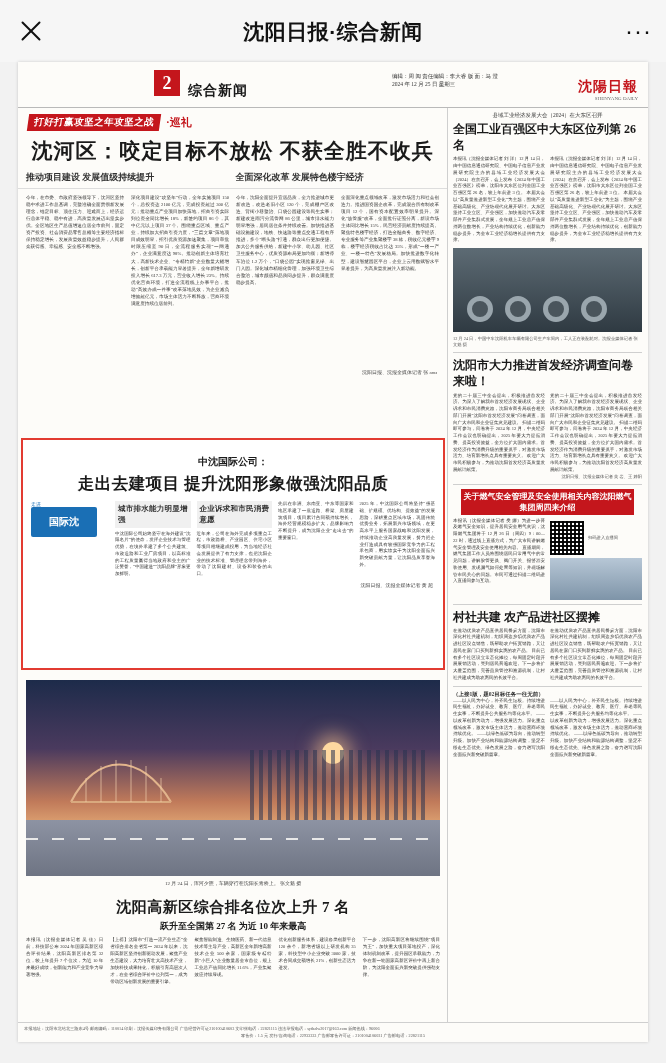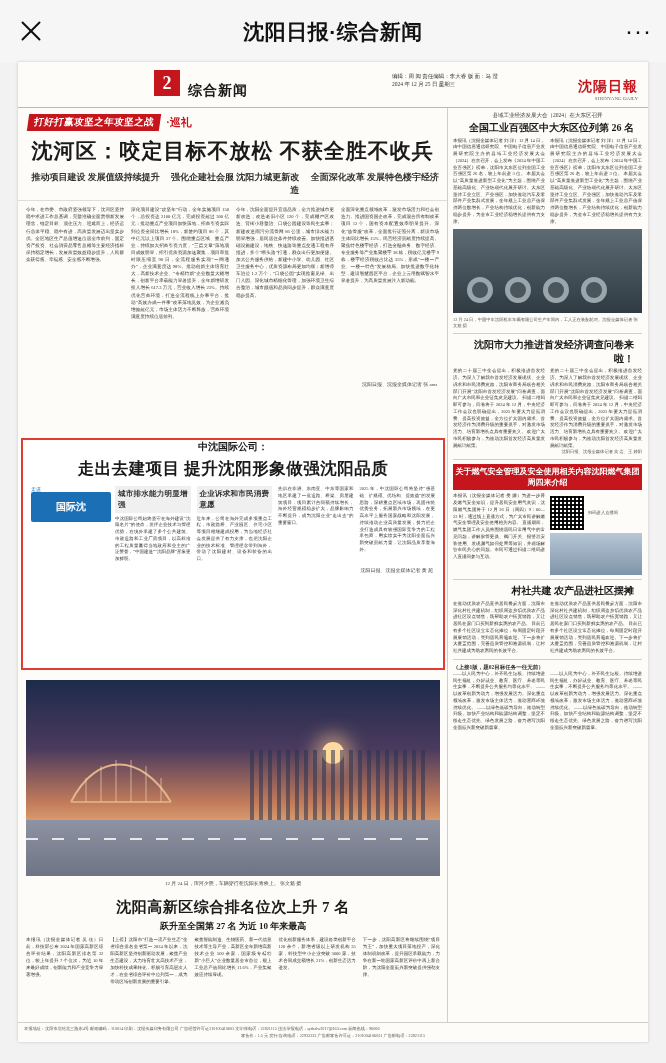--- a/index.html
+++ b/index.html
@@ -99,41 +99,41 @@
   .banner-tail { font-size:11px; color:#c4161c; font-weight:700; }
   .headline1 {
     font-size: 21px; font-weight:700; text-align:center;
     padding: 4px 8px 6px 8px; letter-spacing:1px;
   }
   .subrow {
     display:flex; gap:6px; padding: 0 8px 4px 8px;
     border-bottom:1px solid #ddd;
   }
   .subrow div {
-    flex:1; text-align:right; font-size:9px; font-weight:700;
+    flex:1; text-align:left; font-size:9px; font-weight:700;
     color:#333; line-height:1.4;
   }
   .body4 {
     display:flex; gap:7px; padding:5px 8px 6px 8px;
     font-size:4.6px; line-height:1.55; color:#333; text-align:justify;
     height: 180px; overflow:hidden;
   }
   .body4 > div { flex:1; }
   .sig { font-size:5px; text-align:right; padding:0 10px 4px; color:#444; }
   
   .redbox {
     position:absolute; left:3px; top:330px; width:424px; height:232px;
     border:2px solid #e23b31; background:#fff;
   }
-  .rb-kicker { font-size:10px; text-align:center; font-weight:700;}
+  .rb-kicker { font-size:10px; text-align:center; padding-top:8px; font-weight:700;margin-top:7px;}
   .rb-head { font-size:16.5px; font-weight:700; text-align:center; padding:4px 4px 6px; letter-spacing:.5px;}
   .rb-cols { display:flex; gap:6px; padding:0 8px; }
   .rb-logo { width:78px; }
   .logo-badge {
-    width:80px;height:30px;display:flex;align-items:center;justify-content:center;
+    width:66px;height:30px;display:flex;align-items:center;justify-content:center;
     background:#1a6fb5;color:#fff;font-size:10px;font-weight:700;border-radius:2px;
     margin-bottom:4px;
   }
   .logo-small { font-size:5px; color:#1a6fb5; }
   .rb-text { flex:1; font-size:4.5px; line-height:1.5; text-align:justify; color:#333;}
   .rb-sub { font-size:7.5px;font-weight:700;background:#f0f0f0;padding:2px 3px;margin-bottom:3px;}
   .rb-sig { text-align:right; font-size:5px; padding:4px 10px 0; color:#444;}
   
   .photo {
     position:absolute; left:8px; top:572px; width:414px; height:196px;
@@ -165,37 +165,37 @@
   
   .lower {
     position:absolute; left:8px; top:790px; width:414px;
   }
   .lower-head { font-size:15px;font-weight:700;text-align:center;letter-spacing:.5px;}
   .lower-sub { font-size:9px;font-weight:700;text-align:center;padding:3px 0 4px;}
   .lower-body { display:flex;gap:7px;font-size:4.5px;line-height:1.55;text-align:justify;color:#333;height:120px;overflow:hidden;}
   .lower-body > div{flex:1;}
   
   .r-kicker{font-size:5.5px;color:#333;text-align:center;}
-  .r-head{font-size:10px;font-weight:700;text-align:right;line-height:1.35;margin:2px 8px 3px;}
+  .r-head{font-size:12px;font-weight:700;text-align:left;line-height:1.35;margin:2px 0 3px;}
   .r-text{font-size:4.5px;line-height:1.5;text-align:justify;color:#333;}
   .r-two{display:flex;gap:5px;}
   .r-two>div{flex:1;}
   .hr{border-top:1px solid #cfcfcf;margin:4px 0;}
   .r-photo{
     height:84px;margin:4px 0;position:relative;overflow:hidden;
     background:linear-gradient(#5d6b74,#2f3a42);
   }
   .r-photo .wheel{
     position:absolute;bottom:10px;width:26px;height:26px;border-radius:50%;
     border:5px solid #9aa6ad;background:#4a555c;
   }
   .r-photo-cap{font-size:4.3px;color:#555;line-height:1.4;}
   .r-banner{
     background:#c4161c;color:#fff;font-size:8px;font-weight:700;
-    text-align:center;padding:2px 0;margin:3px 0;
+    text-align:center;padding:2px 0;margin:3px 8px;
   }
   .qrwrap{display:flex;gap:4px;align-items:center;margin:3px 0;}
   .qr{
     width:34px;height:34px;
     background:
       repeating-linear-gradient(0deg,#111 0 2px, #fff 2px 4px),
       repeating-linear-gradient(90deg,#111 0 2px,#fff 2px 4px);
     background-blend-mode: multiply;
   }
   .mini-photo{height:42px;background:linear-gradient(#b7c7d6,#7e94a8);}
@@ -240,22 +240,20 @@
       <div class="banner">
         <span class="banner-red">打好打赢攻坚之年攻坚之战</span>
         <span class="banner-tail">·巡礼</span>
       </div>
 
       <div class="headline1">沈河区：咬定目标不放松  不获全胜不收兵</div>
 
       <div class="subrow">
         <div>推动项目建设
 发展值级持续提升</div>
-        <div>强化企建社会服
-沈阳力城更新改造</div>
         <div>全面深化改革
 发展特色楼宇经济</div>
       </div>
 
       <div class="body4">
         <div>今年，在市委、市政府坚强领导下，沈河区坚持稳中求进工作总基调，完整准确全面贯彻新发展理念，锚定目标、顶住压力、迎难而上，经济运行总体平稳、稳中有进，高质量发展迈出坚实步伐。全区地区生产总值增速位居全市前列，固定资产投资、社会消费品零售总额等主要经济指标保持稳定增长，发展质量效益稳步提升，人民群众获得感、幸福感、安全感不断增强。</div>
         <div>深化项目建设“攻坚年”行动，全年实施项目 150 个，总投资达 2100 亿元，完成投资超过 300 亿元；推动重点产业项目加快落地，招商引资实际到位资金同比增长 18%，新签约项目 86 个，其中亿元以上项目 37 个。围绕重点区域、重点产业，持续加大招商引资力度，“三篇文章”落地项目成效明显，招引优质资源加速聚集，项目审批时限压缩至 90 日，全流程服务实现“一网通办”，企业满意度达 98%。推动创新主体培育壮大，高新技术企业、“专精特新”企业数量大幅增长，创新平台承载能力显著提升，全年新增研发投入增长 617.3 万元，营业收入增长 23%。持续优化营商环境，打造全流程线上办事平台，推动“高效办成一件事”改革落地见效，为企业减负增效超亿元，市场主体活力不断释放，营商环境满意度持续位居前列。</div>
         <div>今年，沈阳全面提升宜居品质，全力推进城市更新改造，改造老旧小区 120 个，完成棚户区改造、背街小巷整治、口袋公园建设等民生实事；新建改造雨污分流管网 86 公里，城市排水能力明显增强，居民居住条件持续改善。加快推进基础设施建设，地铁、快速路等重点交通工程有序推进，多个“断头路”打通，群众出行更加便捷。加大公共服务供给，新建中小学、幼儿园、社区卫生服务中心，优质资源布局更加均衡；新增停车泊位 1.2 万个，“口袋公园”实现推窗见绿、出门入园。深化城市精细化管理，加强环境卫生综合整治，城市颜值和品质同步提升，群众满意度稳步提高。</div>
         <div>全面深化重点领域改革，激发市场活力和社会创造力。推进国资国企改革，完成混合所有制改革项目 12 个，国有资本配置效率明显提升。深化“放管服”改革，全面推行证照分离，新设市场主体同比增长 15%，民营经济贡献度持续提高。聚焦特色楼宇经济，打造金融商务、数字经济、专业服务等产业集聚楼宇 38 栋，税收亿元楼宇 9 栋，楼宇经济税收占比达 35%，形成“一楼一产业、一楼一特色”发展格局。加快推进数字化转型，建设智慧园区平台，企业上云用数赋智水平显著提升，为高质量发展注入新动能。</div>
       </div>

